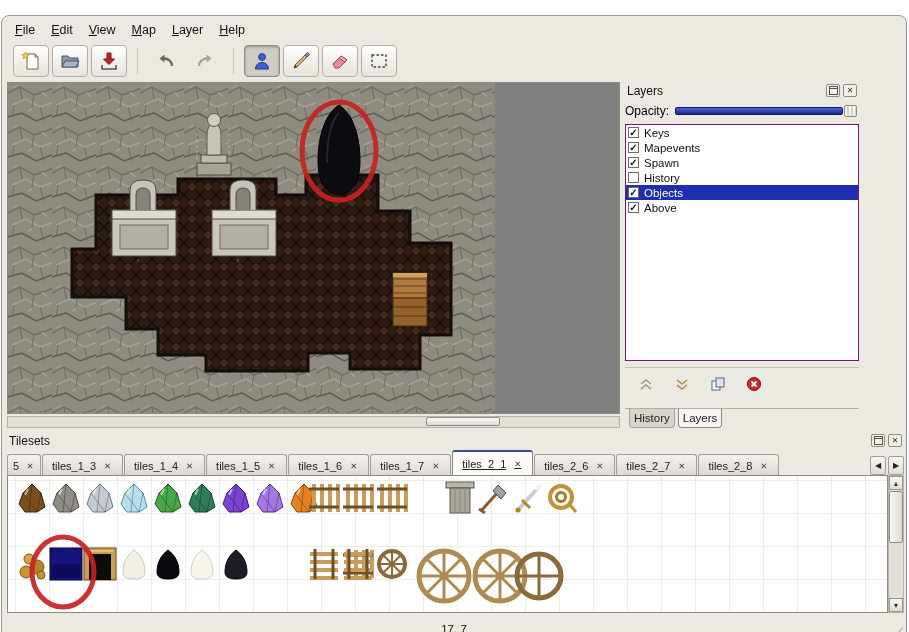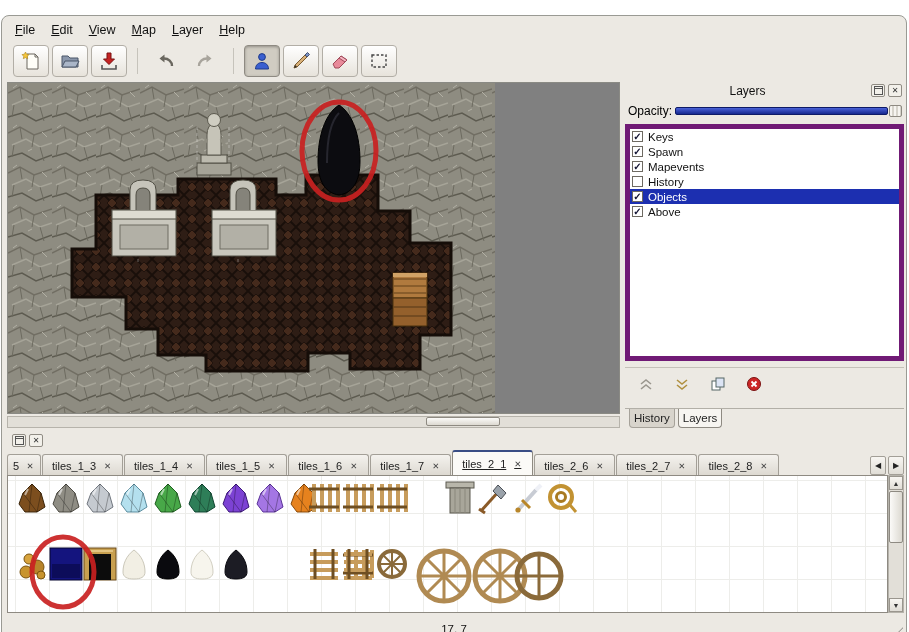--- a/index.html
+++ b/index.html
@@ -17,36 +17,36 @@
   .tb-btn.raised { background: linear-gradient(#ffffff, #e7e3db); border: 1px solid #b2aea6; box-shadow: inset 0 1px 0 #fff; }
   .tb-btn.pressed { background: #d0ccc2; border: 1px solid #8e8a82; box-shadow: inset 0 1px 3px rgba(0,0,0,.3); }
   .tb-sep { width: 1px; height: 26px; background: #c6c3bb; margin: 0 7px; }
 
   
   .map-canvas { position: absolute; left: 5px; top: 66px; width: 613px; height: 332px; background: #808080; border: 1px solid #8a8a84; overflow: hidden; }
   .map-hscroll { position: absolute; left: 5px; top: 400px; width: 613px; height: 12px; background: #e2dfd8; border: 1px solid #b6b3ab; }
   .map-hscroll .thumb { position: absolute; left: 418px; top: 0px; width: 74px; height: 9px; background: linear-gradient(#fbfaf8,#dcd9d1); border: 1px solid #8e8a82; border-radius: 2px; }
 
   
-  .layers-panel { position: absolute; left: 623px; top: 66px; width: 279px; height: 346px; text-align: center; }
+  .layers-panel { position: absolute; left: 623px; top: 66px; width: 234px; height: 346px; }
   .panel-header { display: flex; align-items: center; height: 17px; padding: 0 2px; }
   .panel-title { font-size: 12px; color: #111; flex: 1; }
   .panel-ctl { width: 14px; height: 13px; border: 1px solid #908c84; background: #f2f0ea; border-radius: 2px;
                display: flex; align-items: center; justify-content: center; margin-left: 3px; font-size: 8px; color: #333; }
   .close-glyph::before { content: "✕"; font-size: 8px; }
 
   .opacity-row { display: flex; align-items: center; margin-top: 5px; }
   .opacity-label { font-size: 12px; width: 50px; }
   .slider { position: relative; flex: 1; height: 12px; margin-right: 2px; }
   .slider-track { position: absolute; left: 0; right: 14px; top: 2px; height: 8px;
                   background: linear-gradient(#4a62d8,#16288e); border: 1px solid #0e1a66; border-radius: 2px; }
   .slider-handle { position: absolute; right: 0; top: 0; width: 13px; height: 12px; border: 1px solid #8e8a82;
                    background: repeating-linear-gradient(90deg,#f6f4f0 0 2px,#d6d3cb 2px 4px); border-radius: 2px; }
 
-  .layer-list { margin-top: 6px; height: 237px; background: #fff; border: 5px solid #701a75; overflow: hidden; }
+  .layer-list { margin-top: 6px; height: 237px; background: #fff; border: 1px solid #701a75; overflow: hidden; }
   .layer-row { display: flex; align-items: center; height: 15px; padding-left: 2px; gap: 5px; font-size: 11.5px; color: #111; }
   .layer-row.selected { background: #1c2fb0; color: #fff; }
   .checkbox { width: 11px; height: 11px; border: 1px solid #6e6a62; background: #fff; font-size: 10px; line-height: 9px;
               text-align: center; color: #101030; flex: 0 0 auto; }
   .checkbox.checked::after { content: "✓"; font-weight: bold; }
 
   .layer-btns { display: flex; gap: 14px; padding: 7px 10px 0 10px; border-top: 1px solid #c4c1b9; margin-top: 6px; align-items: center; }
   .layer-btn { width: 22px; height: 18px; display: flex; align-items: center; justify-content: center; }
 
   .panel-tabs { position: absolute; bottom: 0; left: 0; right: 0; display: flex; border-top: 1px solid #b2afa7; padding-left: 4px; }
@@ -238,25 +238,25 @@
         <div class="slider-handle"></div>
       </div>
     </div>
     <div class="layer-list">
       <div class="layer-row">
         <span class="checkbox checked"></span>
         <span>Keys</span>
       </div>
       <div class="layer-row">
         <span class="checkbox checked"></span>
-        <span>Spawn</span>
+        <span>Mapevents</span>
       </div>
       <div class="layer-row">
         <span class="checkbox checked"></span>
-        <span>Mapevents</span>
+        <span>Spawn</span>
       </div>
       <div class="layer-row">
         <span class="checkbox"></span>
         <span>History</span>
       </div>
       <div class="layer-row selected">
         <span class="checkbox checked"></span>
         <span>Objects</span>
       </div>
       <div class="layer-row">
@@ -293,20 +293,21 @@
         <span>History</span>
       </div>
       <div class="panel-tab active">
         <span>Layers</span>
       </div>
     </div>
   </div>
 
   <div class="tilesets-panel">
     <div class="panel-header">
+      <span class="panel-title">Tilesets</span>
       <span class="panel-ctl">
         <svg width="9" height="9">
             <rect x="0.5" y="0.5" width="8" height="8" fill="none" stroke="#555"></rect>
             <path d="M0.5 2.5h8" stroke="#555"></path>
           </svg>
       </span>
       <span class="panel-ctl close-glyph"></span>
     </div>
 
     <div class="ts-tabs">

